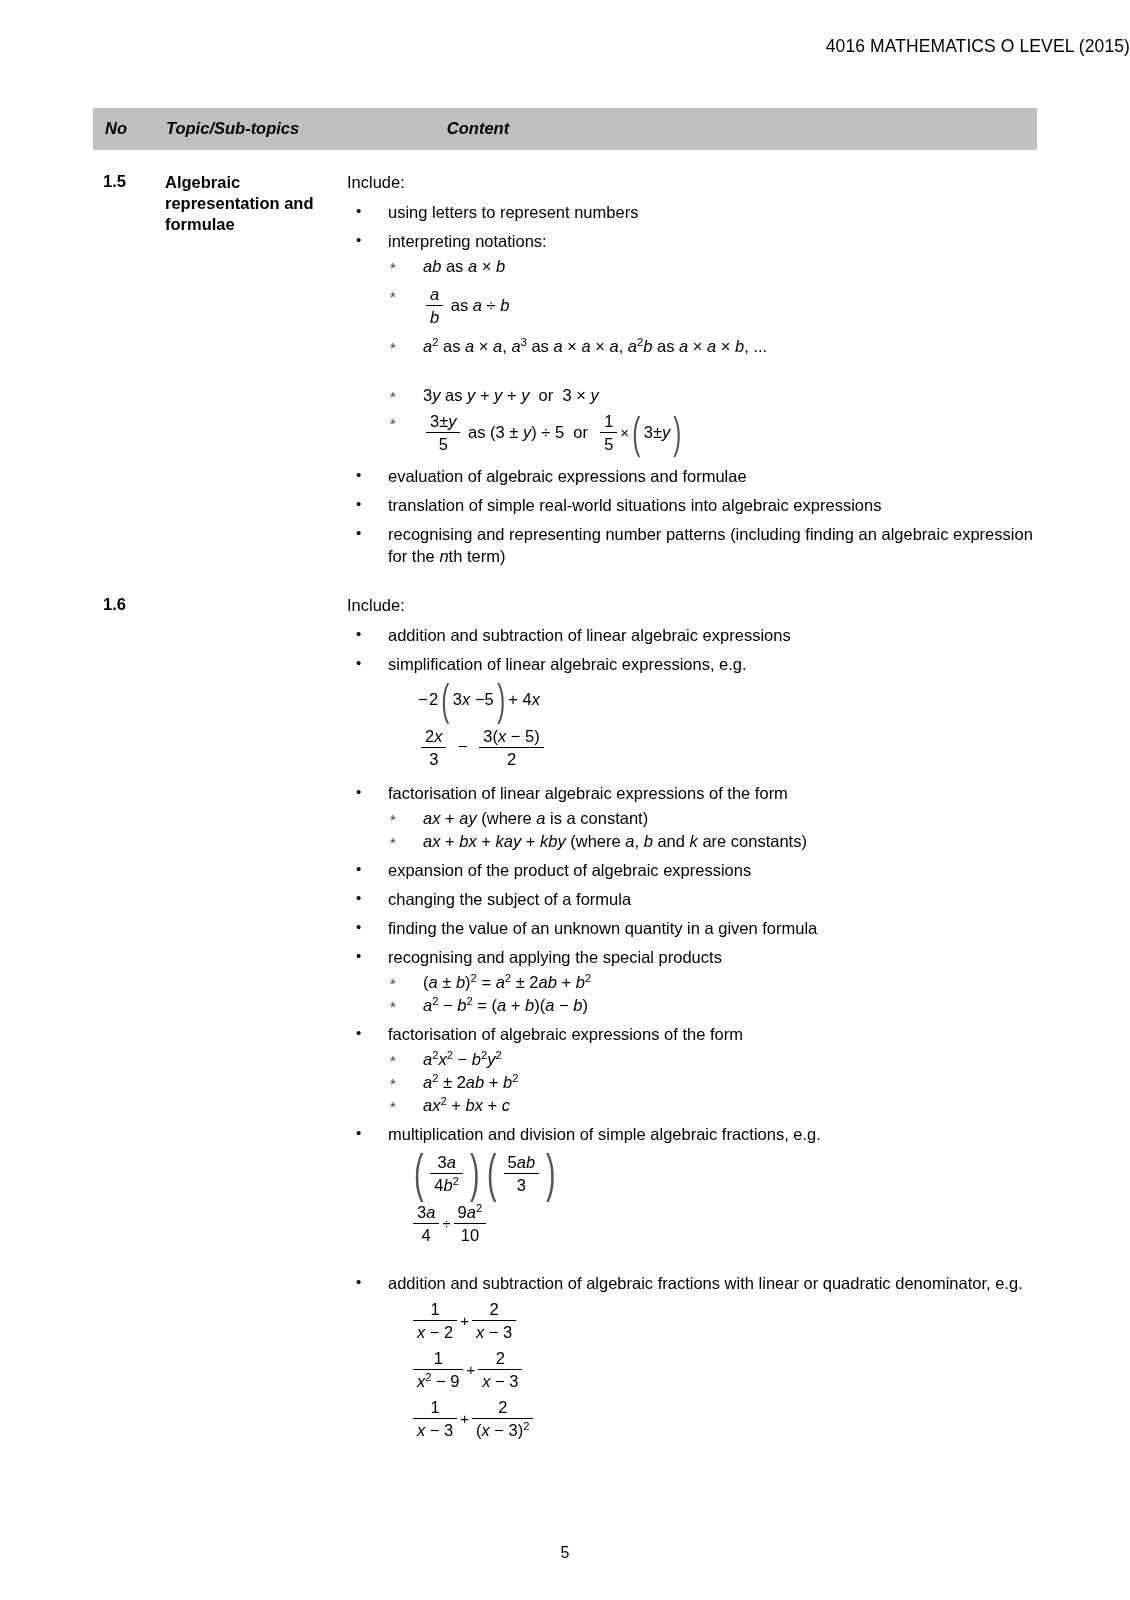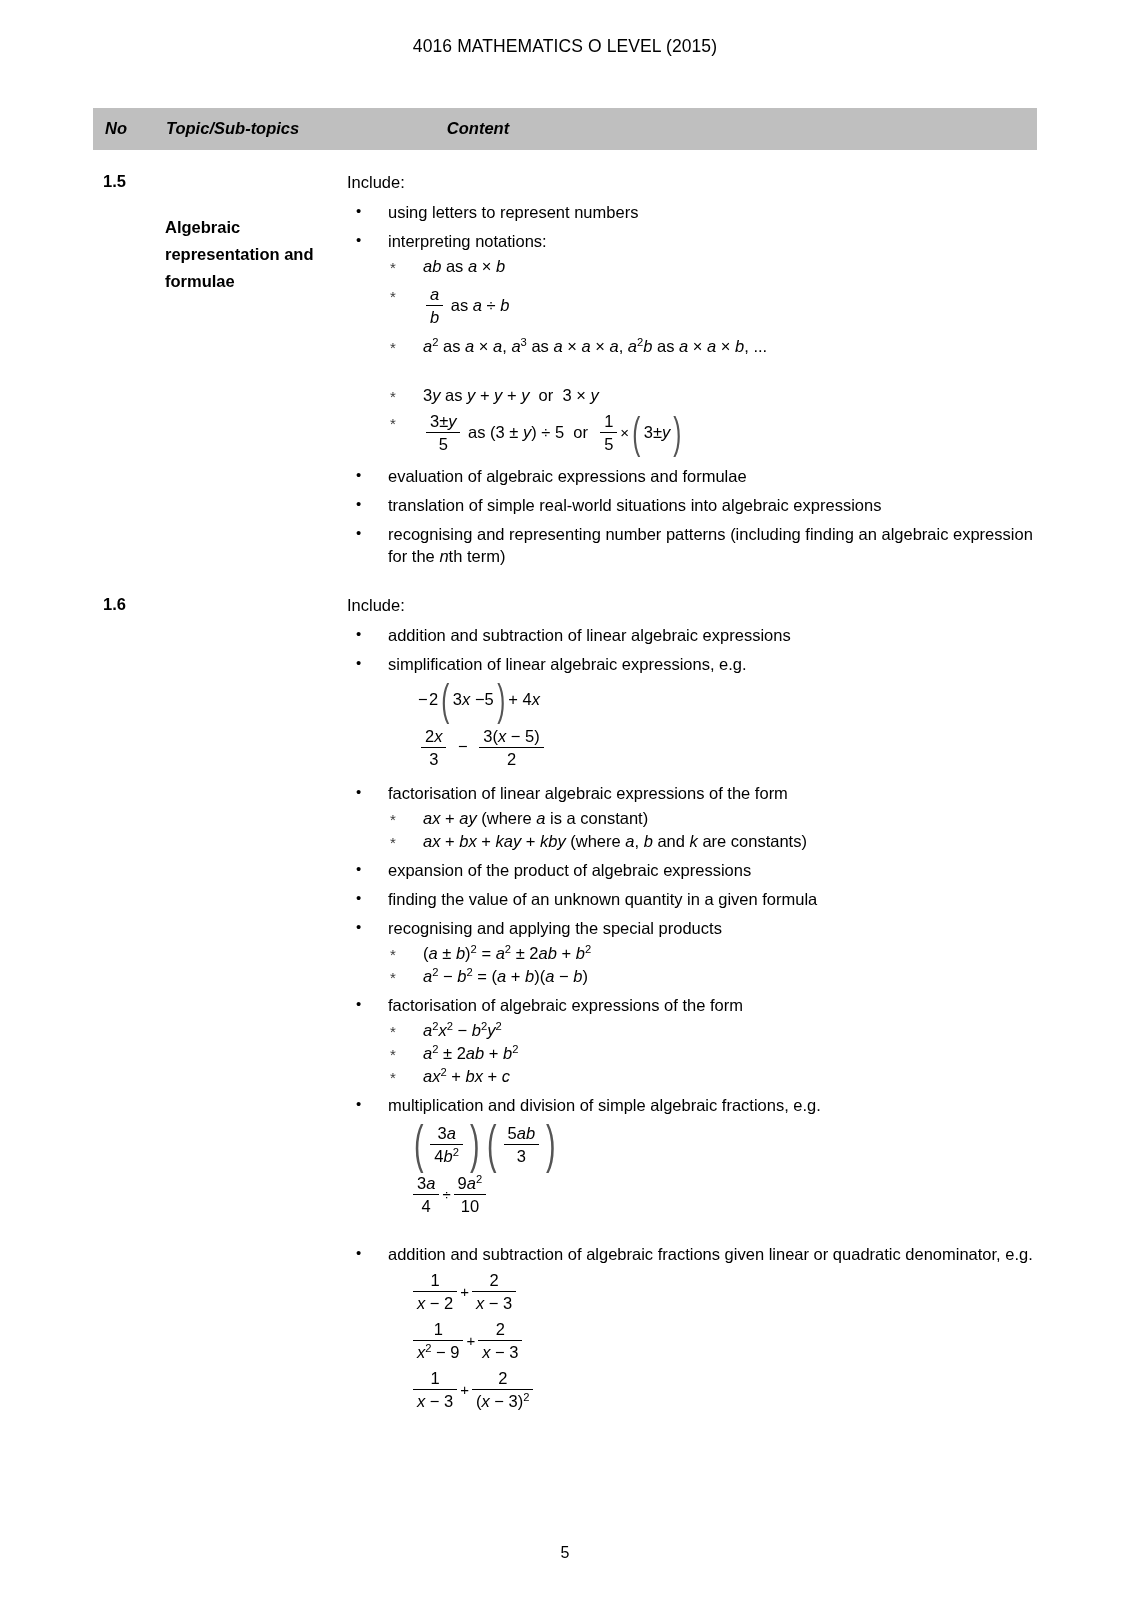--- a/index.html
+++ b/index.html
@@ -15,21 +15,21 @@
     color: #000000;
     overflow: hidden;
   }
 
   
   .page-header {
     position: absolute;
     top: 36px;
     left: 0;
     width: 1130px;
-    text-align: center;
+    text-align: right;
     font-size: 17.5px;
     letter-spacing: 0.1px;
   }
 
   
   .table {
     position: absolute;
     top: 108px;
     left: 93px;
     width: 944px;
@@ -61,22 +61,21 @@
     width: 58px;
     font-weight: bold;
     font-size: 16.5px;
   }
   .col-topic {
     position: absolute;
     left: 72px;
     width: 175px;
     font-weight: bold;
     font-size: 16.5px;
-    line-height: 27px;
-    margin-top: 42px;
+    line-height: 21px;
   }
   .col-content {
     margin-left: 254px;
     width: 690px;
     font-size: 16.5px;
     line-height: 21px;
   }
 
   .include { margin: 0 0 8px 0; }
 
@@ -289,20 +288,23 @@
             <li>
               <i>ax</i> + <i>bx</i> + <i>kay</i> + <i>kby</i> (where <i>a</i>, <i>b</i> and <i>k</i> are constants)
             </li>
           </ul>
         </li>
 
         <li style="margin-top:6px;">
           <span>expansion of the product of algebraic expressions</span>
         </li>
 
+        <li>
+          <span>changing the subject of a formula</span>
+        </li>
 
         <li>
           <span>finding the value of an unknown quantity in a given formula</span>
         </li>
 
         <li>
           <span>recognising and applying the special products</span>
 
           <ul class="lvl2">
             <li>
@@ -344,21 +346,21 @@
           <div class="mathline indent2">
             <span class="frac">
               <span class="num">3<i>a</i></span><span class="den">4</span>
             </span><span style="font-size:15px;">÷</span><span class="frac">
               <span class="num">9<i>a</i><sup>2</sup></span><span class="den">10</span>
             </span>
           </div>
         </li>
 
         <li style="margin-top:26px;">
-          <span>addition and subtraction of algebraic fractions given linear or quadratic denominator, e.g.</span>
+          <span>addition and subtraction of algebraic fractions with linear or quadratic denominator, e.g.</span>
 
           <div class="mathline indent2">
             <span class="frac">
               <span class="num">1</span><span class="den"><i>x</i> − 2</span>
             </span><span style="font-size:15px;">+</span><span class="frac">
               <span class="num">2</span><span class="den"><i>x</i> − 3</span>
             </span>
           </div>
 
           <div class="mathline indent2">

